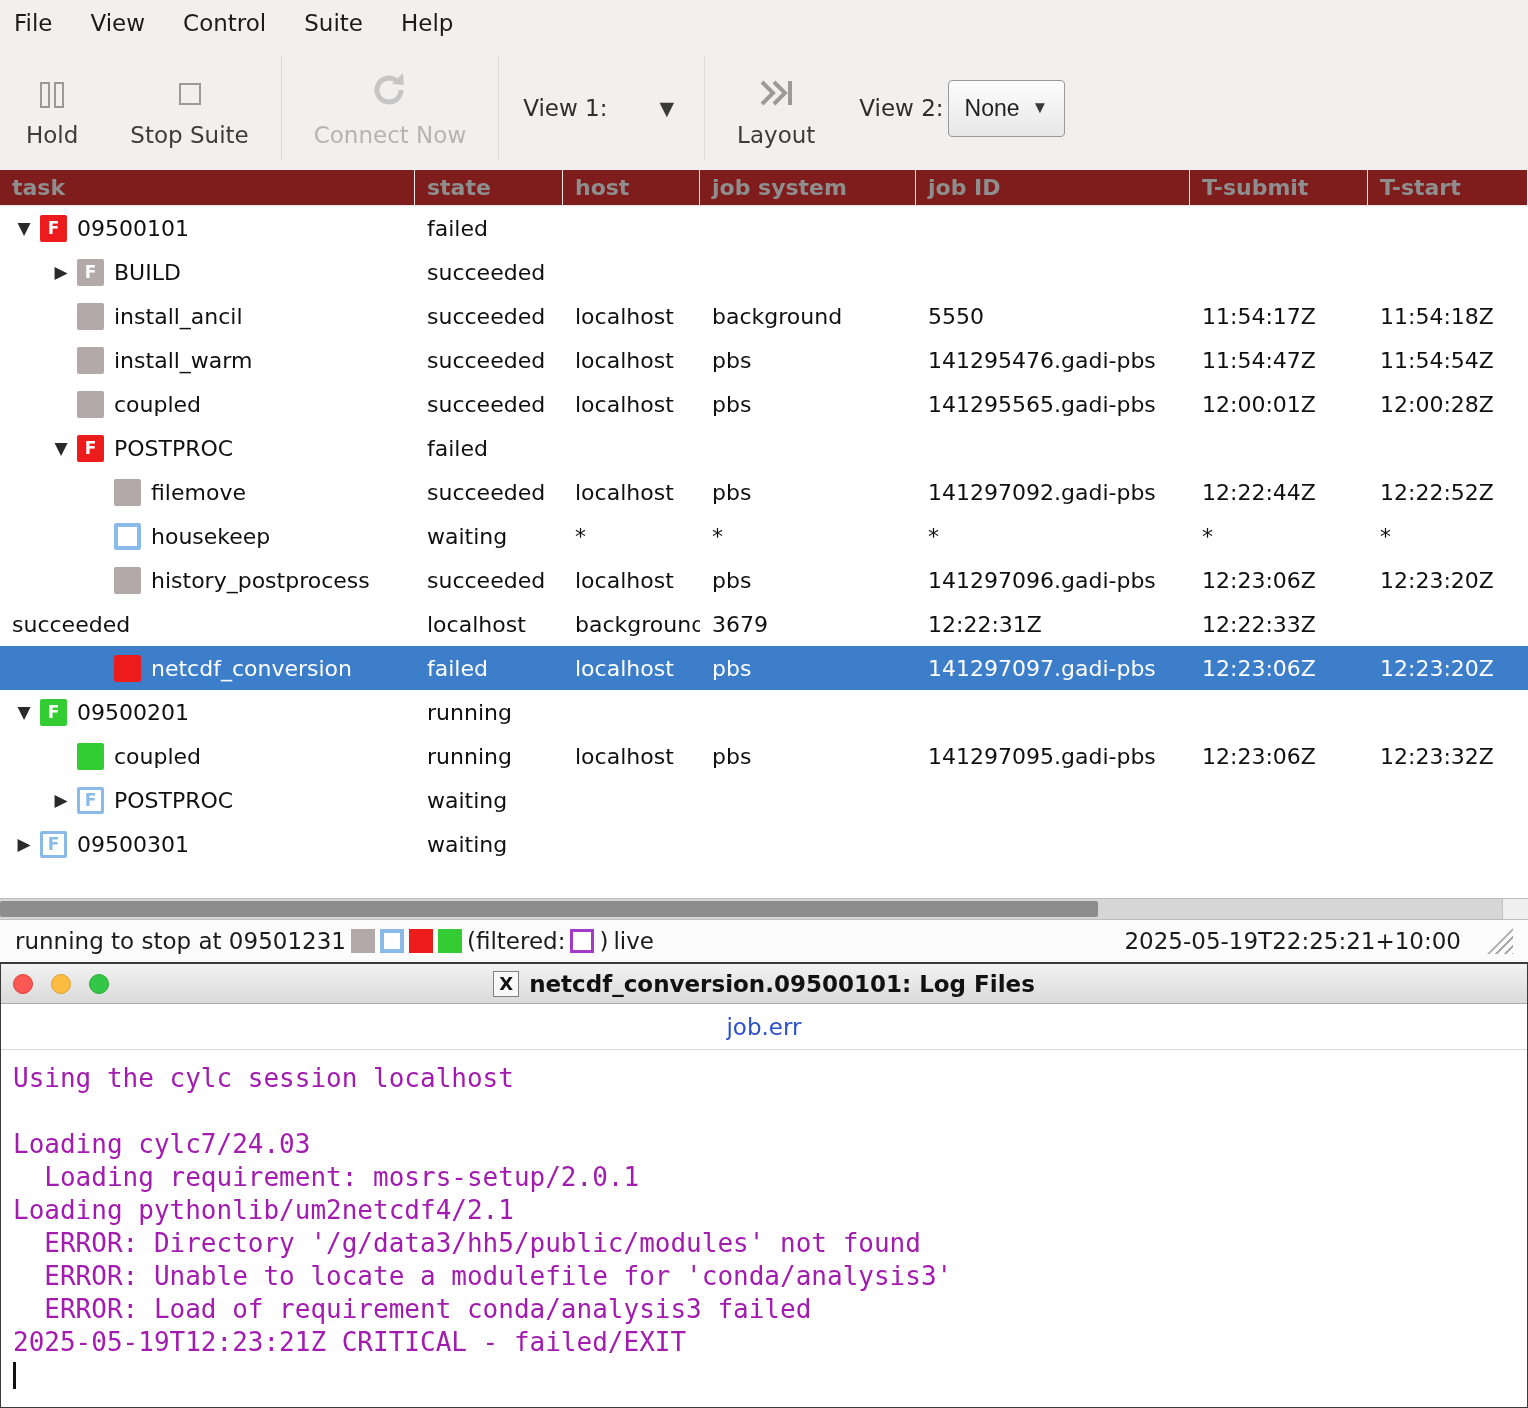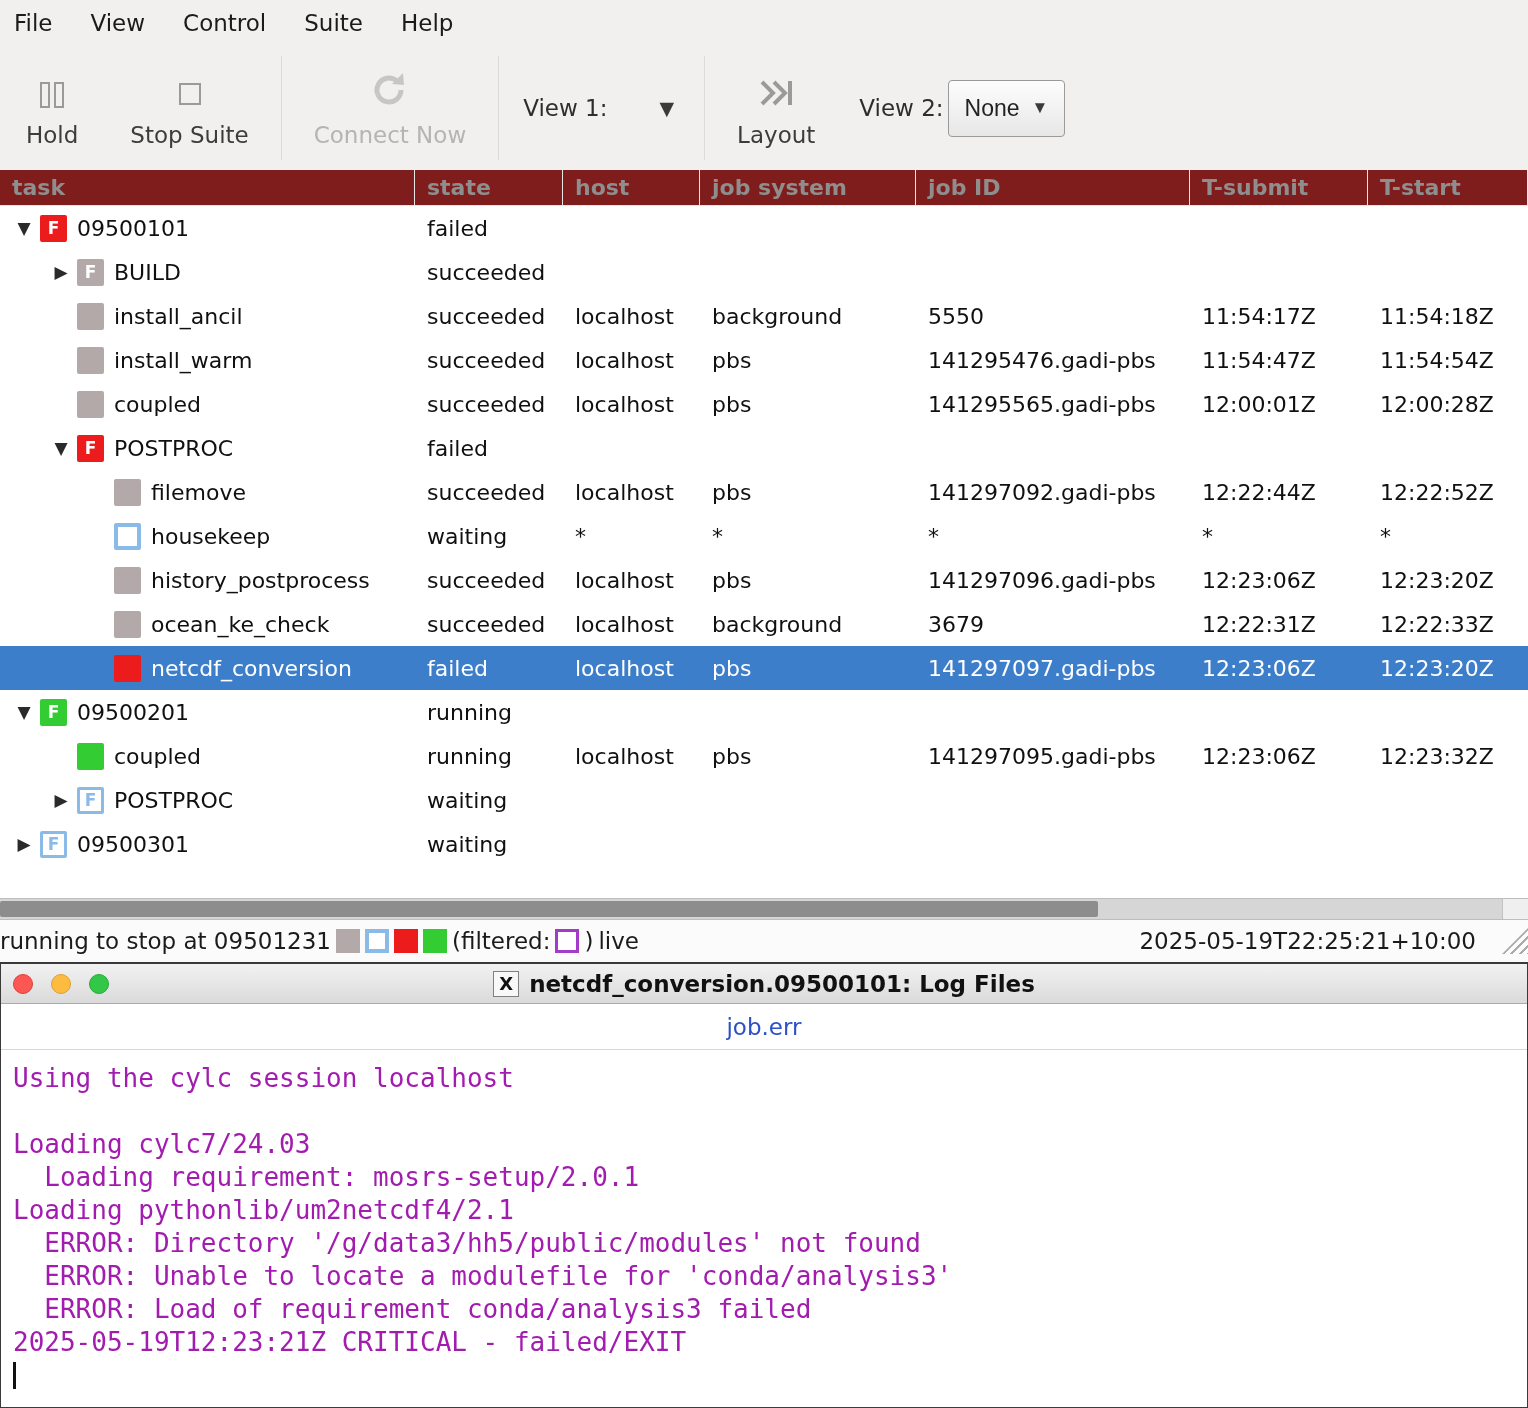--- a/index.html
+++ b/index.html
@@ -47,21 +47,21 @@
   .family-running,.task-running{background:var(--running,#33cc33)}
   .task-waiting{background:#fff;border:4px solid var(--waiting,#8abbe8)}
   .family-waiting{background:#fff;border:3px solid var(--waiting,#8abbe8);color:var(--waiting,#8abbe8)}
 
   
   .hscroll{height:22px;background:#d6d6d6;border-top:1px solid #bdbdbd;
     border-bottom:1px solid #bdbdbd;position:relative;flex:none}
   .hthumb{position:absolute;left:0;top:2px;height:16px;width:1098px;background:#8d8d8d;border-radius:2px}
   .hcorner{position:absolute;right:0;top:0;width:26px;height:100%;background:#efefef;border-left:1px solid #c2c2c2}
   .statusbar{height:42px;background:#fbfbfb;display:flex;align-items:center;
-    font-size:23px;padding:0 0;flex:none}
+    font-size:23px;padding:0 15px;flex:none}
   .sb-left{display:flex;align-items:center;gap:5px}
   .sq{width:24px;height:24px;flex:none}
   .sq.filtered{background:#fff;border:3px solid var(--filtered,#a43bc8)}
   .sb-spacer{flex:1}
   .sb-time{margin-right:26px}
   .grip{width:26px;height:26px;flex:none;
     background:repeating-linear-gradient(135deg,#ababab 0 2px,transparent 2px 6px);
     clip-path:polygon(100% 0,100% 100%,0 100%)}
 
   
@@ -285,26 +285,20 @@
         <span>history_postprocess</span>
       </div>
       <div class="cell">succeeded</div>
       <div class="cell">localhost</div>
       <div class="cell">pbs</div>
       <div class="cell">141297096.gadi-pbs</div>
       <div class="cell">12:23:06Z</div>
       <div class="cell">12:23:20Z</div>
     </div>
       <div class="row grid-cols">
-      <div class="cell taskcell">
-        <span class="indent" style="width: 82px;"></span>
-        <span class="expander"></span>
-        <span class="sicon task-succeeded"></span>
-        <span>ocean_ke_check</span>
-      </div>
       <div class="cell">succeeded</div>
       <div class="cell">localhost</div>
       <div class="cell">background</div>
       <div class="cell">3679</div>
       <div class="cell">12:22:31Z</div>
       <div class="cell">12:22:33Z</div>
     </div>
       <div class="row grid-cols selected">
       <div class="cell taskcell">
         <span class="indent" style="width: 82px;"></span>

